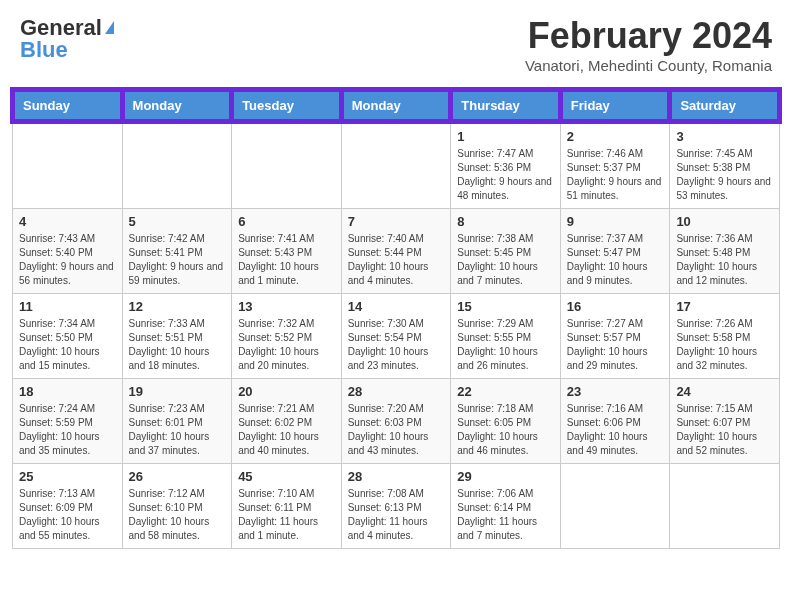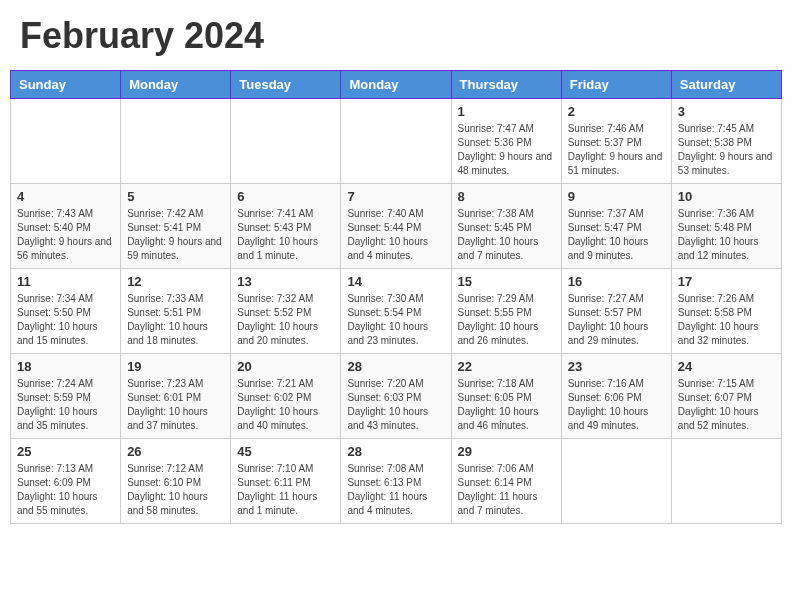--- a/index.html
+++ b/index.html
@@ -39,21 +39,21 @@
       border-collapse: collapse;
       font-size: 11px;
     }
     .calendar th {
       background-color: #4a90d9;
       color: #fff;
       text-align: left;
       padding: 6px 8px;
       font-size: 13px;
       font-weight: bold;
-      border: 1px solid #6d28d9;
+      border: 5px solid #6d28d9;
     }
     .calendar td {
       border: 1px solid #ccc;
       vertical-align: top;
       padding: 5px 6px;
       width: calc(100% / 7);
       min-height: 70px;
       height: 80px;
     }
     .cell-date {
@@ -77,22 +77,30 @@
       background-color: #fff;
     }
     .calendar thead tr th {
       background-color: #4a90d9;
     }
   </style>
 </head>
 <body>
 
 <div class="header-area">
+  <div class="logo">
+    <div style="display:flex; align-items:center;">
+      <span style="font-size:22px; font-weight:bold; color:#333;">General</span>
+      <span style="display:inline-block; width:0; height:0; border-left:9px solid transparent; border-bottom:13px solid #4a90d9; margin-left:3px; margin-bottom:2px;"></span>
+    </div>
+    <span style="font-size:22px; font-weight:bold; color:#4a90d9; margin-top:-4px;">Blue</span>
+  </div>
   <div class="title-area">
     <div class="month-title">February 2024</div>
+    <div class="location-title">Vanatori, Mehedinti County, Romania</div>
   </div>
 </div>
 
 <table class="calendar">
   <thead>
     <tr>
       <th>Sunday</th>
       <th>Monday</th>
       <th>Tuesday</th>
       <th>Monday</th>

